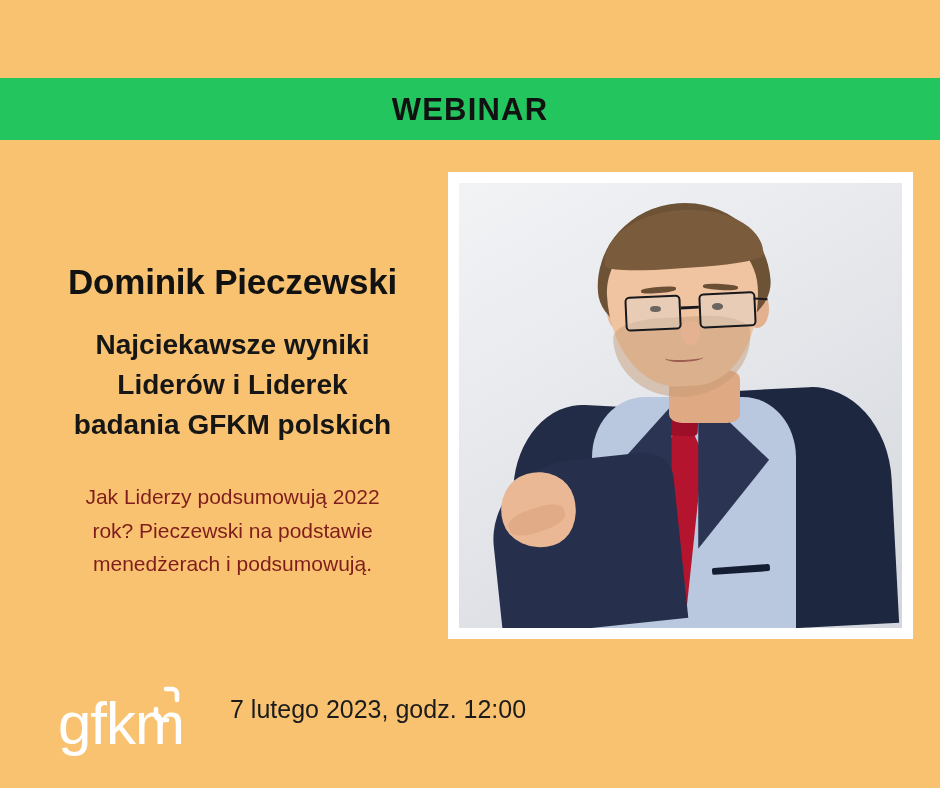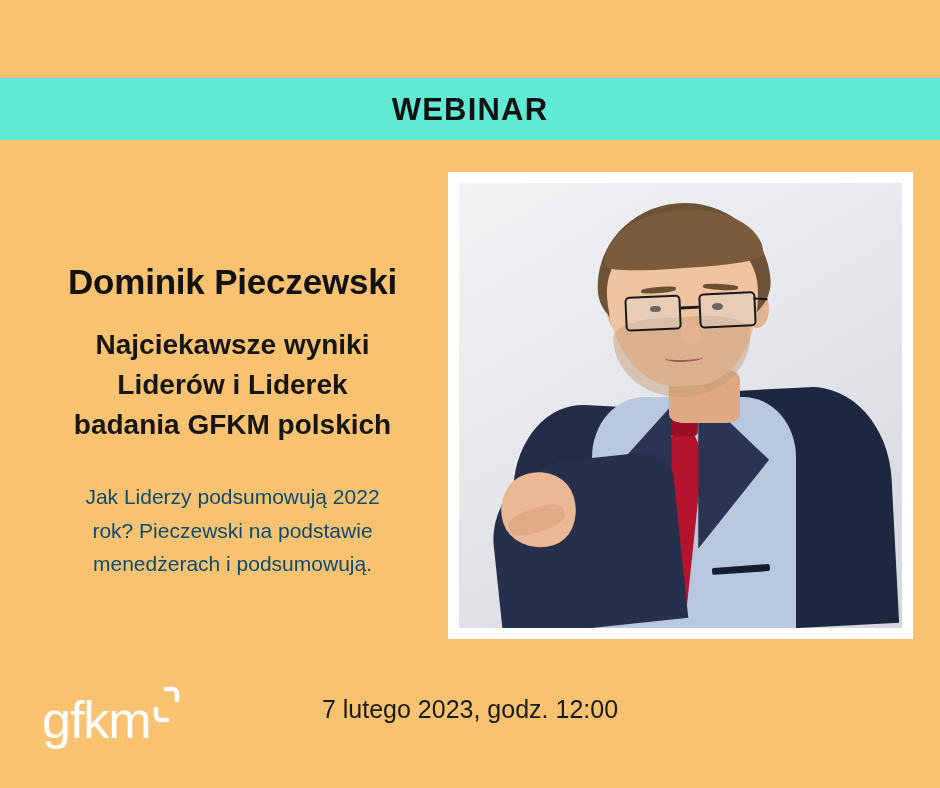--- a/index.html
+++ b/index.html
@@ -21,21 +21,21 @@
     overflow: hidden;
   }
 
   
   .banner {
     position: absolute;
     left: 0;
     top: 78px;
     width: 940px;
     height: 62px;
-    background: #5eead4;
+    background: #22c55e;
     display: flex;
     align-items: center;
     justify-content: center;
   }
   .banner-title {
     font-family: "Liberation Sans", sans-serif;
     font-weight: bold;
     font-size: 31px;
     letter-spacing: 1.2px;
     color: #111111;
@@ -68,21 +68,21 @@
     margin: 0 auto;
     width: 330px;
   }
   .talk-title div {
     white-space: nowrap;
   }
   .description {
     font-family: "Liberation Sans", sans-serif;
     font-weight: normal;
     font-size: 21px;
-    color: #0c4a6e;
+    color: #7f1d1d;
     line-height: 1.58;
     margin: 36px auto 0 auto;
     width: 390px;
   }
   .description div {
     white-space: nowrap;
   }
 
   
   .photo-frame {
@@ -376,42 +376,41 @@
   
   .logo {
     position: absolute;
     left: 42px;
     top: 686px;
     width: 150px;
     height: 62px;
   }
   .logo-text {
     position: absolute;
-    left: 0;
+    left: 16px;
     top: 8px;
     font-family: "Liberation Sans", sans-serif;
-    font-size: 52px;
+    font-size: 60px;
     font-weight: normal;
     color: #ffffff;
     line-height: 1;
     letter-spacing: -1px;
   }
   .logo-mark {
     position: absolute;
     left: 102px;
     top: 0px;
     width: 37px;
     height: 37px;
   }
   .date-line {
     position: absolute;
     left: 230px;
     top: 694px;
     width: 480px;
-    text-align: center;
     font-family: "Liberation Sans", sans-serif;
     font-size: 25px;
     color: #1b1b1b;
     line-height: 1.2;
   }
 </style>
 </head>
 <body>
 
 <div class="poster">

